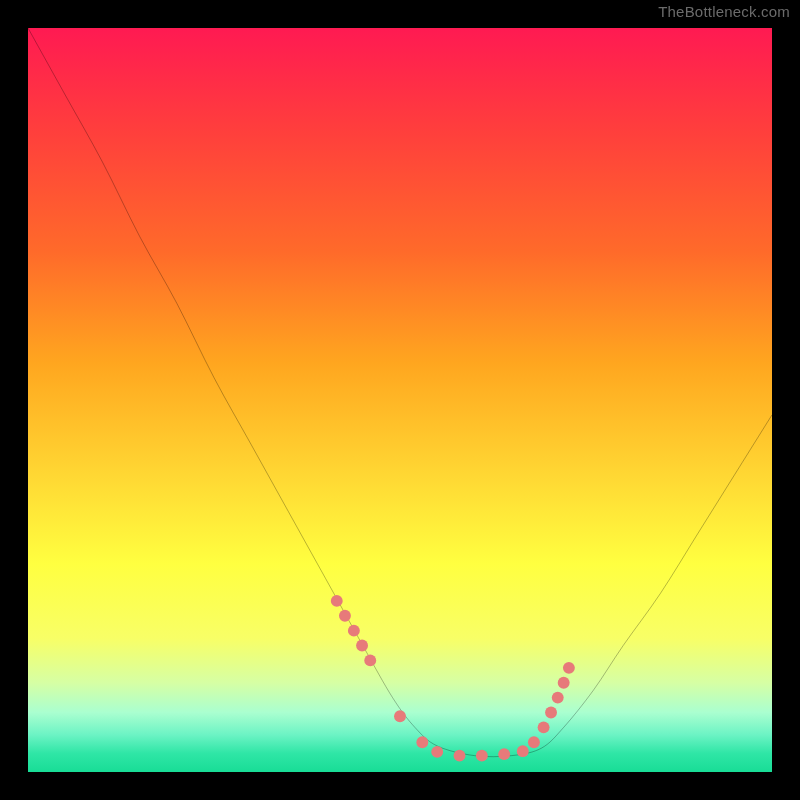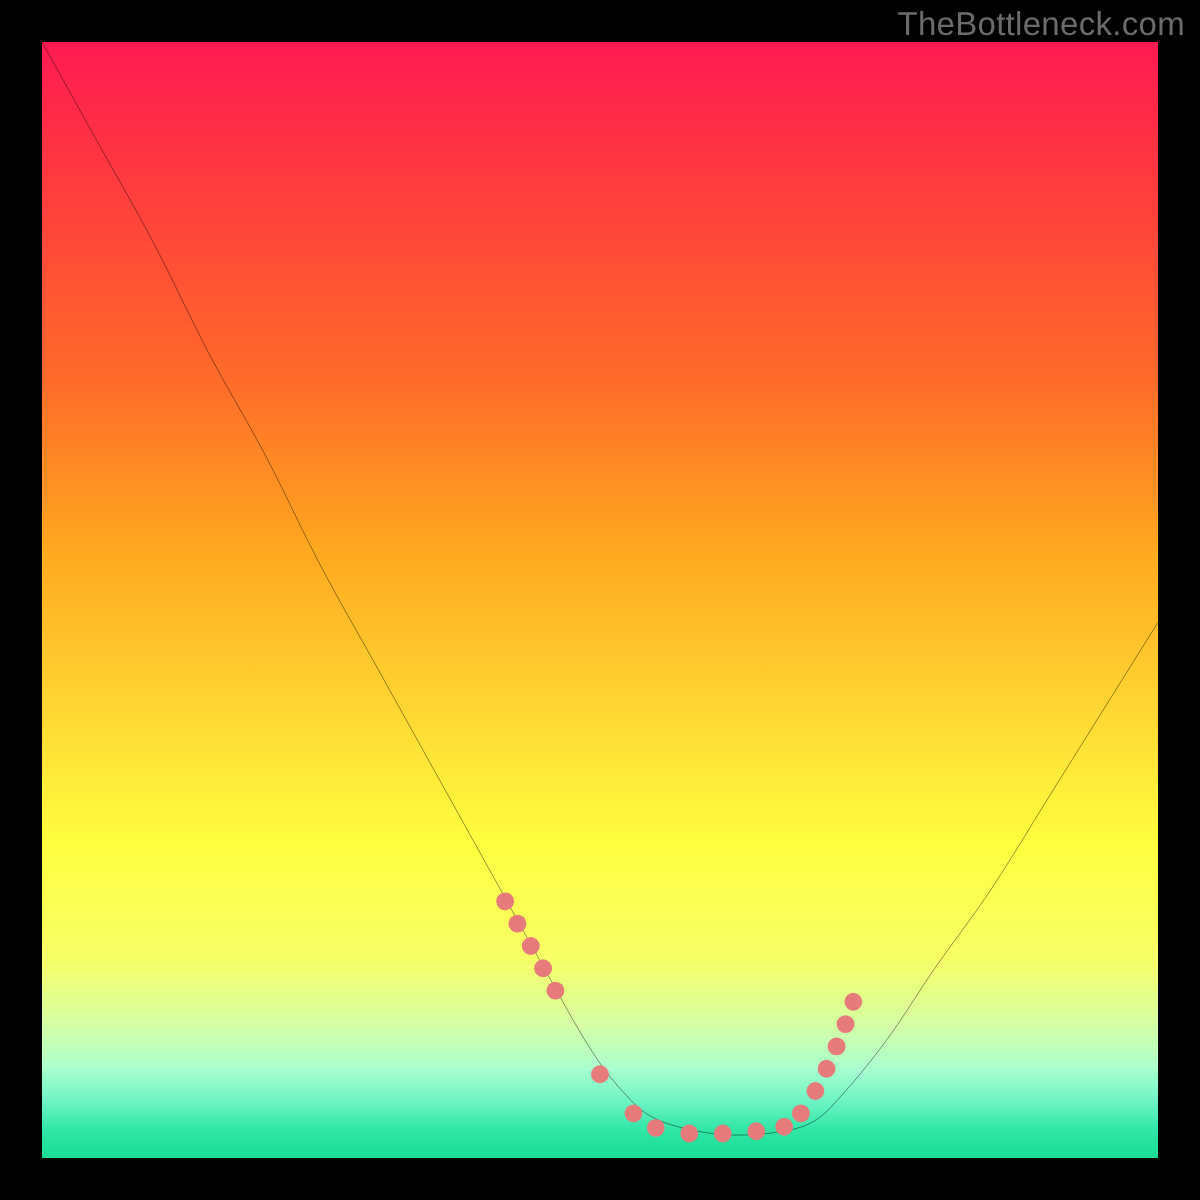--- a/index.html
+++ b/index.html
@@ -45,21 +45,21 @@
   .curve-svg {
     position: absolute;
     left: 0; top: 0;
     width: 744px; height: 744px;
   }
   .watermark {
     position: absolute;
     top: 3px;
     right: 10px;
     color: #6b6b6b;
-    font-size: 22px;
+    font-size: 15px;
     font-weight: 500;
     letter-spacing: 0.2px;
   }
 </style>
 </head>
 <body>
 
 <div class="frame">
   <div class="plot-area">
     <div class="gradient-fill"></div>

